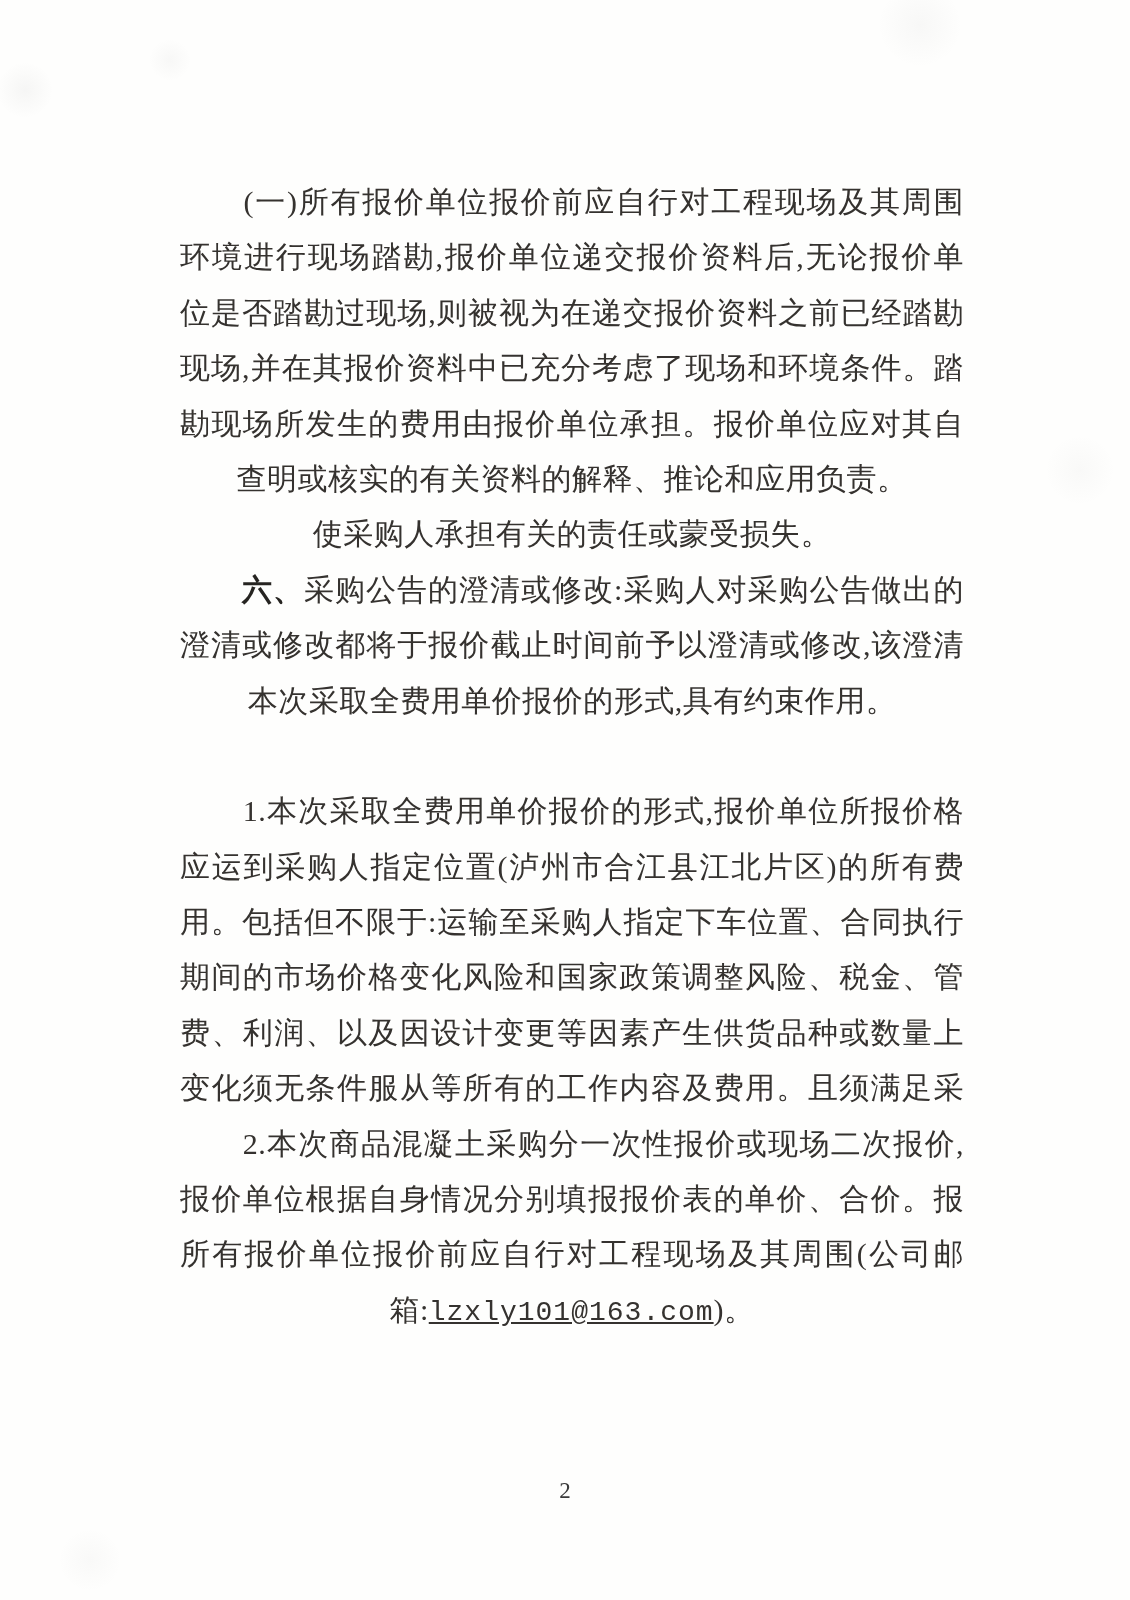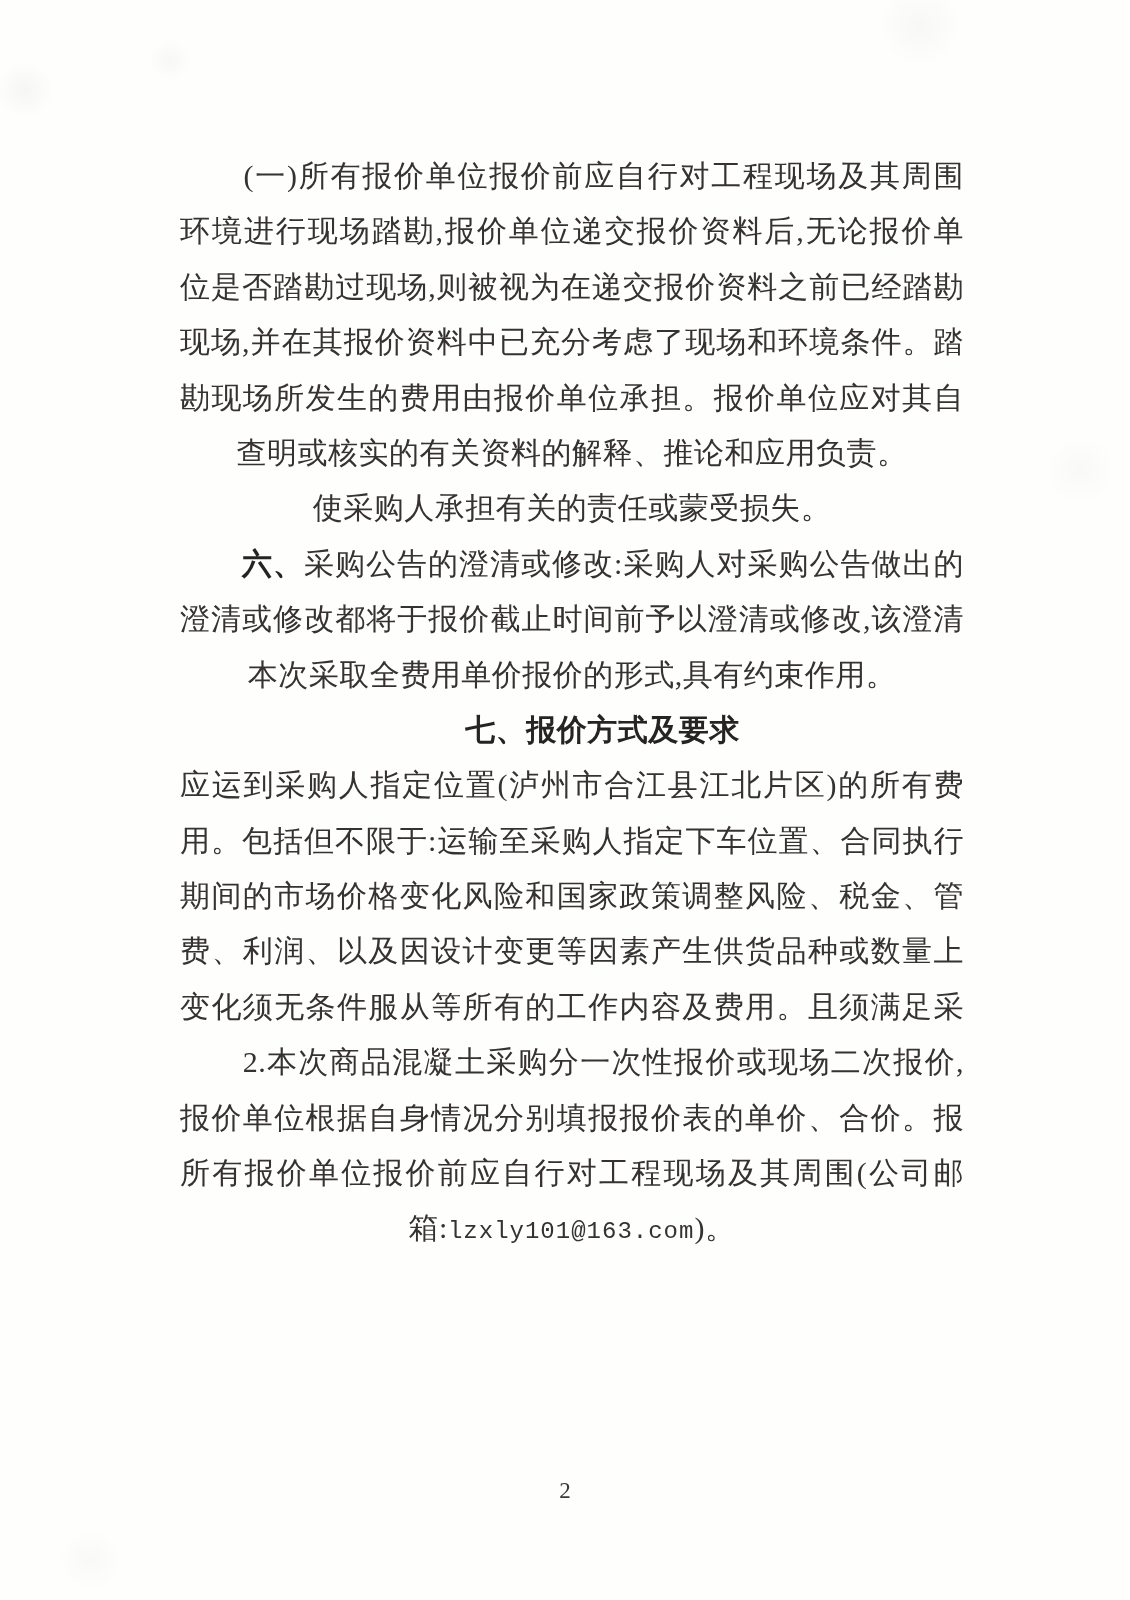--- a/index.html
+++ b/index.html
@@ -16,21 +16,21 @@
       radial-gradient(circle 30px at 170px 60px, rgba(90,90,90,0.04), rgba(0,0,0,0) 70%),
       radial-gradient(circle 50px at 1080px 470px, rgba(90,90,90,0.03), rgba(0,0,0,0) 70%),
       radial-gradient(circle 45px at 90px 1560px, rgba(90,90,90,0.03), rgba(0,0,0,0) 70%);
     overflow: hidden;
     font-family: "Liberation Serif", "DejaVu Serif", serif;
     color: #35322f;
   }
   .text-block {
     position: absolute;
     left: 180px;
-    top: 148px;
+    top: 174px;
     width: 784px;
   }
   .line {
     height: 55.4px;
     line-height: 55.4px;
     font-size: 30px;
     letter-spacing: 0.5px;
     white-space: normal;
     overflow: hidden;
     text-align: center;
@@ -40,22 +40,23 @@
     text-align-last: justify;
     text-justify: inter-character;
   }
   .b {
     font-weight: 700;
     font-family: "Liberation Sans", "DejaVu Sans", sans-serif;
     color: #262421;
   }
   .m {
     font-family: "Liberation Mono", "DejaVu Sans Mono", monospace;
-    font-size: 24px;
+    font-size: 28px;
     letter-spacing: 1px;
+    text-decoration: underline;
   }
   .footer {
     position: absolute;
     left: 0;
     top: 1478px;
     width: 100%;
     text-align: center;
     font-size: 23px;
     color: #3a3a3a;
     font-family: "Liberation Serif", "DejaVu Serif", serif;
@@ -69,21 +70,22 @@
       <div class="line j"><span>　　(一)所有报价单位报价前应自行对工程现场及其周围</span></div>
       <div class="line j"><span>环境进行现场踏勘,报价单位递交报价资料后,无论报价单</span></div>
       <div class="line j"><span>位是否踏勘过现场,则被视为在递交报价资料之前已经踏勘</span></div>
       <div class="line j"><span>现场,并在其报价资料中已充分考虑了现场和环境条件。踏</span></div>
       <div class="line j"><span>勘现场所发生的费用由报价单位承担。报价单位应对其自行</span></div>
       <div class="line"><span>查明或核实的有关资料的解释、推论和应用负责。</span></div>
       <div class="line"><span>使采购人承担有关的责任或蒙受损失。</span></div>
       <div class="line j"><span>　　</span><span class="b">六、</span><span>采购公告的澄清或修改:采购人对采购公告做出的</span></div>
       <div class="line j"><span>澄清或修改都将于报价截止时间前予以澄清或修改,该澄清</span></div>
       <div class="line"><span>本次采取全费用单价报价的形式,具有约束作用。</span></div>
-      <div class="line"><span>　　</span><span class="b">七、报价方式及要求</span></div>
+      <div class="line"><span>　　</span></div>
+      <div class="line j"><span>　　1.本次采取全费用单价报价的形式,报价单位所报价格</span></div>
       <div class="line j"><span>应运到采购人指定位置(泸州市合江县江北片区)的所有费</span></div>
       <div class="line j"><span>用。包括但不限于:运输至采购人指定下车位置、合同执行</span></div>
       <div class="line j"><span>期间的市场价格变化风险和国家政策调整风险、税金、管理</span></div>
       <div class="line j"><span>费、利润、以及因设计变更等因素产生供货品种或数量上的</span></div>
       <div class="line j"><span>变化须无条件服从等所有的工作内容及费用。且须满足采购</span></div>
       <div class="line j"><span>　　2.本次商品混凝土采购分一次性报价或现场二次报价,</span></div>
       <div class="line j"><span>报价单位根据自身情况分别填报报价表的单价、合价。报价</span></div>
       <div class="line j"><span>所有报价单位报价前应自行对工程现场及其周围(公司邮</span></div>
       <div class="line"><span>箱:</span><span class="m">lzxly101@163.com</span><span>)。</span></div>
     </div>

